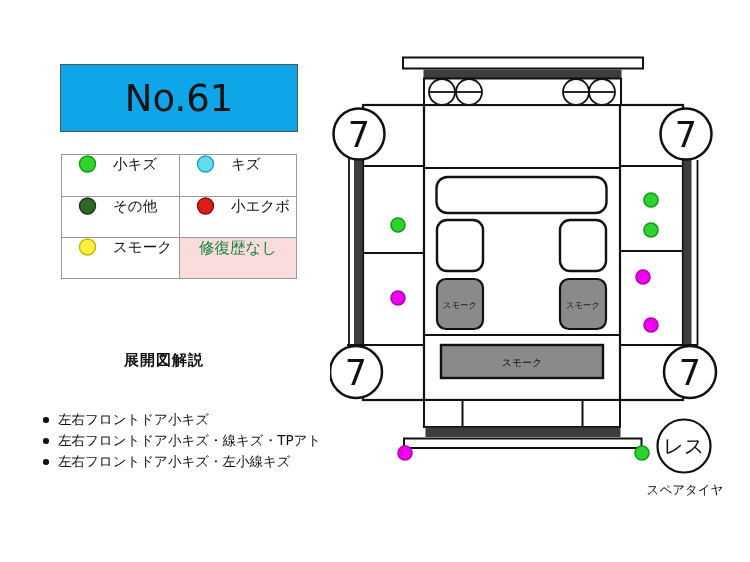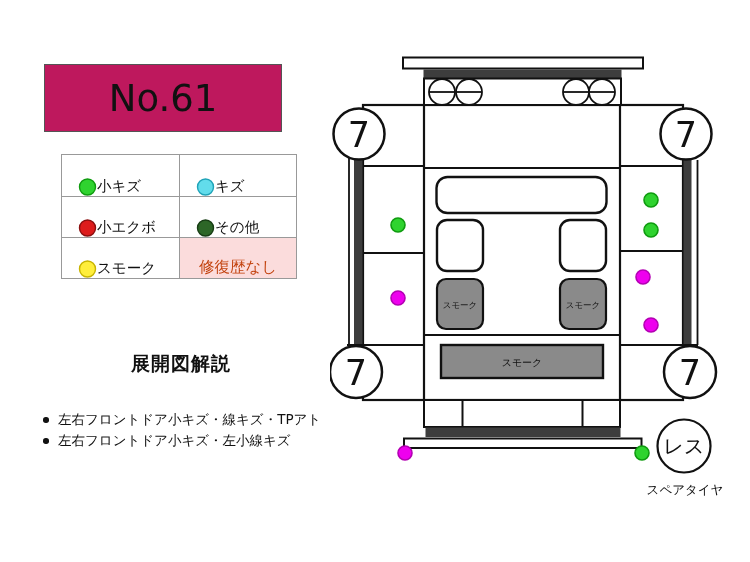--- a/index.html
+++ b/index.html
@@ -3,42 +3,42 @@
 <meta charset="utf-8">
 <style>
   html,body{margin:0;padding:0;}
   body{
     width:750px;height:562px;position:relative;background:#ffffff;
     font-family:"DejaVu Sans","Liberation Sans",sans-serif;color:#111;
     overflow:hidden;
   }
   
   .no-box{
-    position:absolute;left:44px;top:64px;width:236px;height:66px;
+    position:absolute;left:60px;top:64px;width:236px;height:66px;
     border:1.5px solid #555;display:flex;align-items:center;justify-content:center;
-    font-size:37px;color:#111;background:#be185d;
+    font-size:37px;color:#111;background:#0ea5e9;
   }
   
   .legend{
     position:absolute;left:61px;top:154px;width:234px;
     display:grid;grid-template-columns:1fr 1fr;grid-auto-rows:41px;
     border:1px solid #999;background:#fff;
   }
   .cell{
-    display:flex;align-items:flex-end;gap:0;padding-left:16px;
+    display:flex;align-items:flex-start;gap:16px;padding-left:16px;
     font-size:14.5px;border-top:1px solid #999;
   }
   .cell:nth-child(-n+2){border-top:none;}
   .cell:nth-child(even){border-left:1px solid #999;}
   .cell svg{flex:0 0 auto;display:block;}
   .badge{justify-content:center;padding-left:0;font-size:15.5px;}
   
   .exp-title{
-    position:absolute;left:56px;top:351px;width:250px;text-align:center;
-    font-size:19px;font-weight:bold;letter-spacing:1px;
+    position:absolute;left:39px;top:351px;width:250px;text-align:center;
+    font-size:15px;font-weight:bold;letter-spacing:1px;
   }
   ul.notes{
     position:absolute;left:58px;top:409px;margin:0;padding:0;list-style:none;
   }
   ul.notes li{
     position:relative;font-size:13.5px;line-height:21px;white-space:nowrap;
   }
   ul.notes li::before{
     content:"";position:absolute;left:-15px;top:8px;width:5.5px;height:5.5px;
     border-radius:50%;background:#111;
@@ -67,41 +67,42 @@
     <span>小キズ</span>
   </div>
   <div class="cell">
     <svg width="19" height="18" viewBox="0 0 19 18">
         <circle cx="9.5" cy="9" r="8" stroke-width="1.4" fill="#62dceb" stroke="#1fa3b8"></circle>
       </svg>
     <span>キズ</span>
   </div>
   <div class="cell">
     <svg width="19" height="18" viewBox="0 0 19 18">
+        <circle cx="9.5" cy="9" r="8" stroke-width="1.4" fill="#2d6627" stroke="#173d14"></circle>
+      </svg>
+    <span>その他</span>
+  </div>
+  <div class="cell">
+    <svg width="19" height="18" viewBox="0 0 19 18">
         <circle cx="9.5" cy="9" r="8" stroke-width="1.4" fill="#dd1c1c" stroke="#8b0f0f"></circle>
       </svg>
     <span>小エクボ</span>
-  </div>
-  <div class="cell">
-    <svg width="19" height="18" viewBox="0 0 19 18">
-        <circle cx="9.5" cy="9" r="8" stroke-width="1.4" fill="#2d6627" stroke="#173d14"></circle>
-      </svg>
-    <span>その他</span>
   </div>
   <div class="cell">
     <svg width="19" height="18" viewBox="0 0 19 18">
         <circle cx="9.5" cy="9" r="8" stroke-width="1.4" fill="#ffee3c" stroke="#c8b400"></circle>
       </svg>
     <span>スモーク</span>
   </div>
-  <div class="cell badge" style="color: #c2410c; background-color: rgb(251, 220, 220);">修復歴なし</div>
+  <div class="cell badge" style="color: #15803d; background-color: rgb(251, 220, 220);">修復歴なし</div>
 </div>
 
 <div class="exp-title">展開図解説</div>
 <ul class="notes">
+  <li>左右フロントドア小キズ</li>
   <li>左右フロントドア小キズ・線キズ・TPアト</li>
   <li>左右フロントドア小キズ・左小線キズ</li>
 </ul>
 
 <svg class="diagram" viewBox="330 45 410 470">
 
   <rect x="363" y="105" width="320" height="295" fill="#ffffff" stroke="#111" stroke-width="2.2"></rect>
 
   <line x1="349" y1="158" x2="349" y2="345" stroke="#111" stroke-width="1.8"></line>
   <rect x="354" y="158" width="8.5" height="187" fill="#3d3d3d"></rect>

